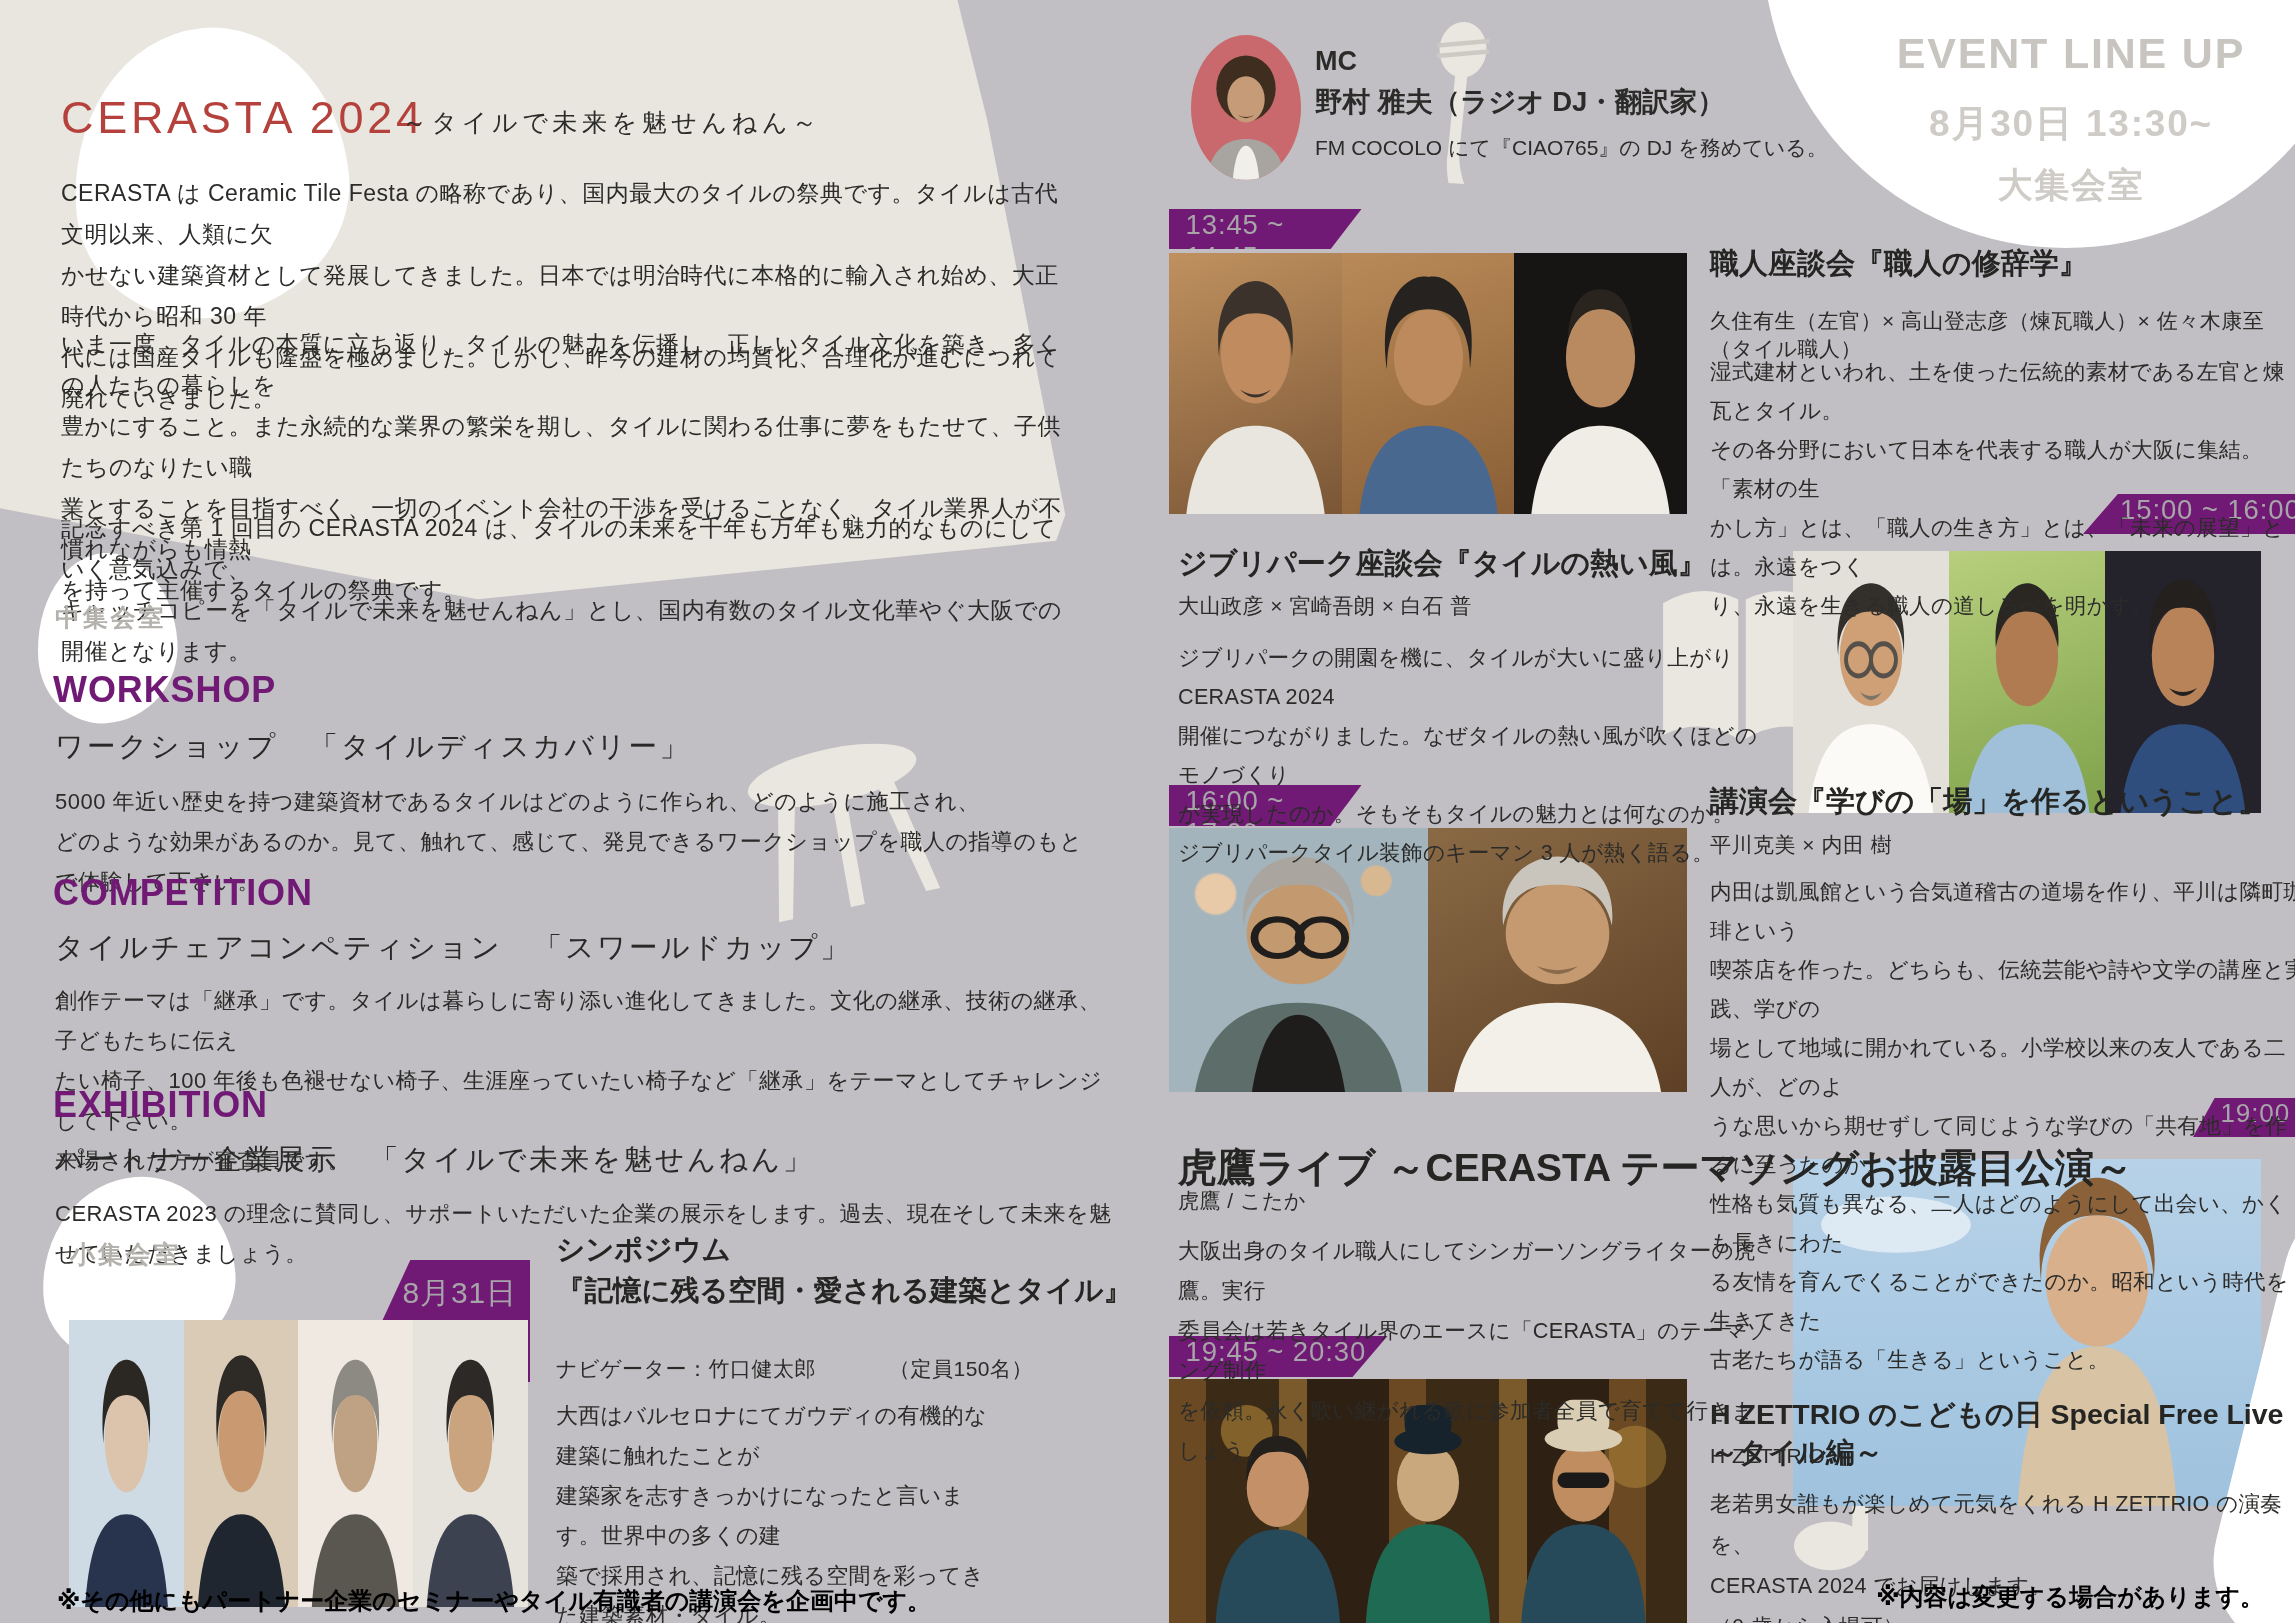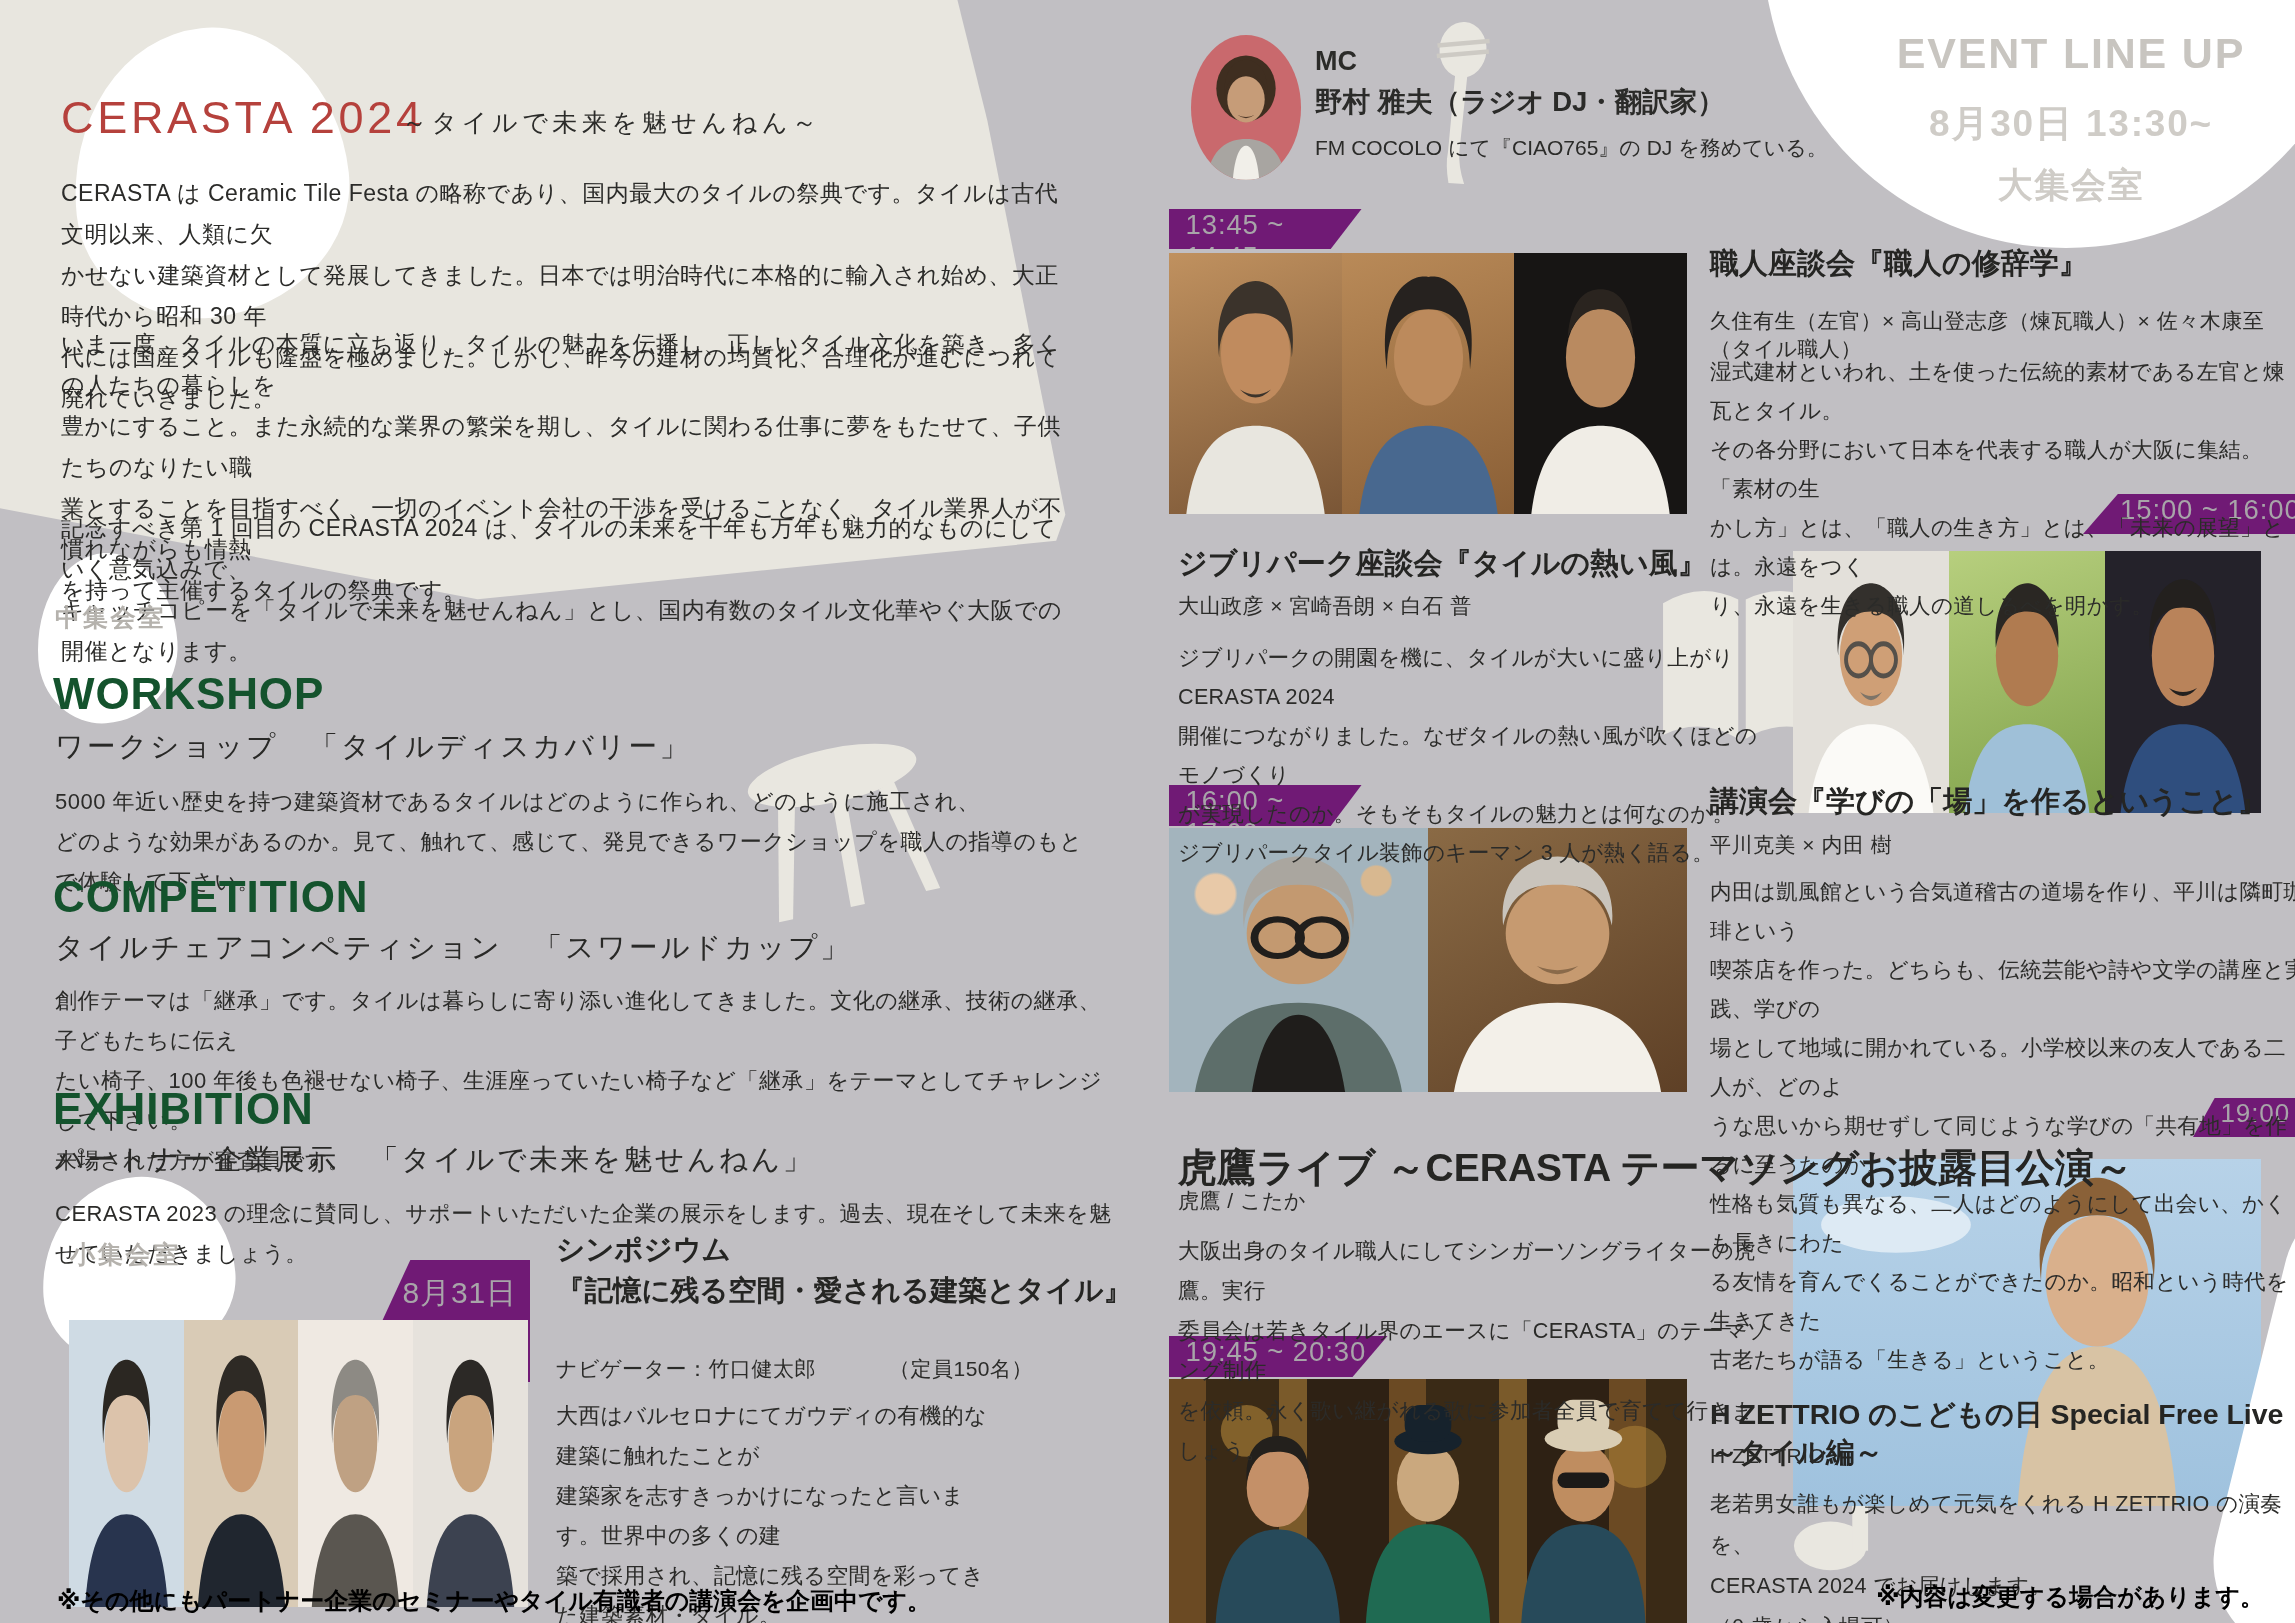--- a/index.html
+++ b/index.html
@@ -20,21 +20,21 @@
   }
   .egg{position:absolute;background:#ffffff;z-index:2;
     border-radius:52% 48% 55% 45% / 60% 55% 45% 40%;}
   .bigcircle{position:absolute;background:#ffffff;border-radius:50%;z-index:2;}
   .swoosh{position:absolute;background:#ffffff;border-radius:110px;z-index:2;}
   
   .title-red{font-size:45px;font-weight:400;letter-spacing:3.7px;color:#b5413c;z-index:3;}
   .subtitle{font-size:25px;letter-spacing:4.6px;color:#2b2b29;z-index:3;}
   .para{font-size:23px;line-height:41px;letter-spacing:0.5px;z-index:3;width:1015px;}
   .room-label{font-size:25px;font-weight:700;color:#b5b2ad;letter-spacing:2.8px;z-index:3;}
-  .sec-head{font-size:44px;font-weight:700;letter-spacing:0.9px;color:#14532d;z-index:3;}
+  .sec-head{font-size:36px;font-weight:700;letter-spacing:0.9px;color:#701a75;z-index:3;}
   .sec-sub{font-size:28.5px;letter-spacing:2.8px;color:#292927;z-index:3;}
   .sec-body{font-size:22px;line-height:40px;letter-spacing:0.5px;z-index:3;}
   .ribbon{position:absolute;background:#701a75;z-index:2;display:flex;
     color:#a8a5a9;font-weight:400;font-size:27.5px;letter-spacing:0.9px;}
   .cut-right{clip-path:polygon(0 0,100% 0,84% 100%,0 100%);padding-left:16.5px;}
   .cut-left{clip-path:polygon(16% 0,100% 0,100% 100%,0 100%);padding-left:37px;}
   .sess-title{font-size:29px;font-weight:700;color:#252523;z-index:3;}
   .sess-people{font-size:21px;color:#2b2b29;letter-spacing:0.5px;z-index:3;}
   .sess-desc{font-size:21.6px;line-height:39px;letter-spacing:0.3px;z-index:3;}
   .footnote{font-size:24px;color:#000000;z-index:3;font-weight:bold;}

